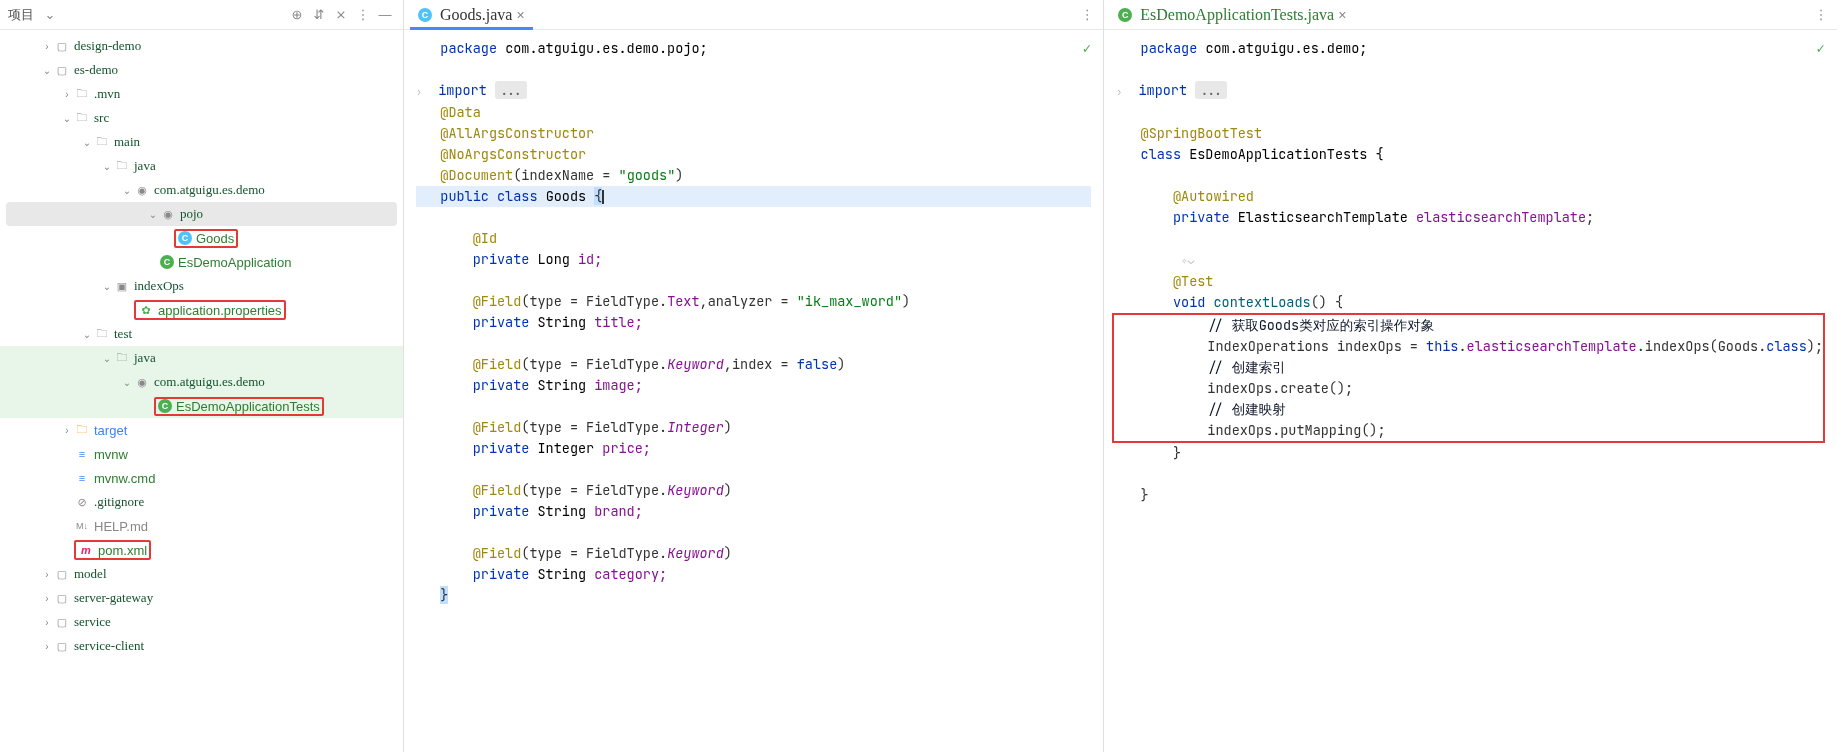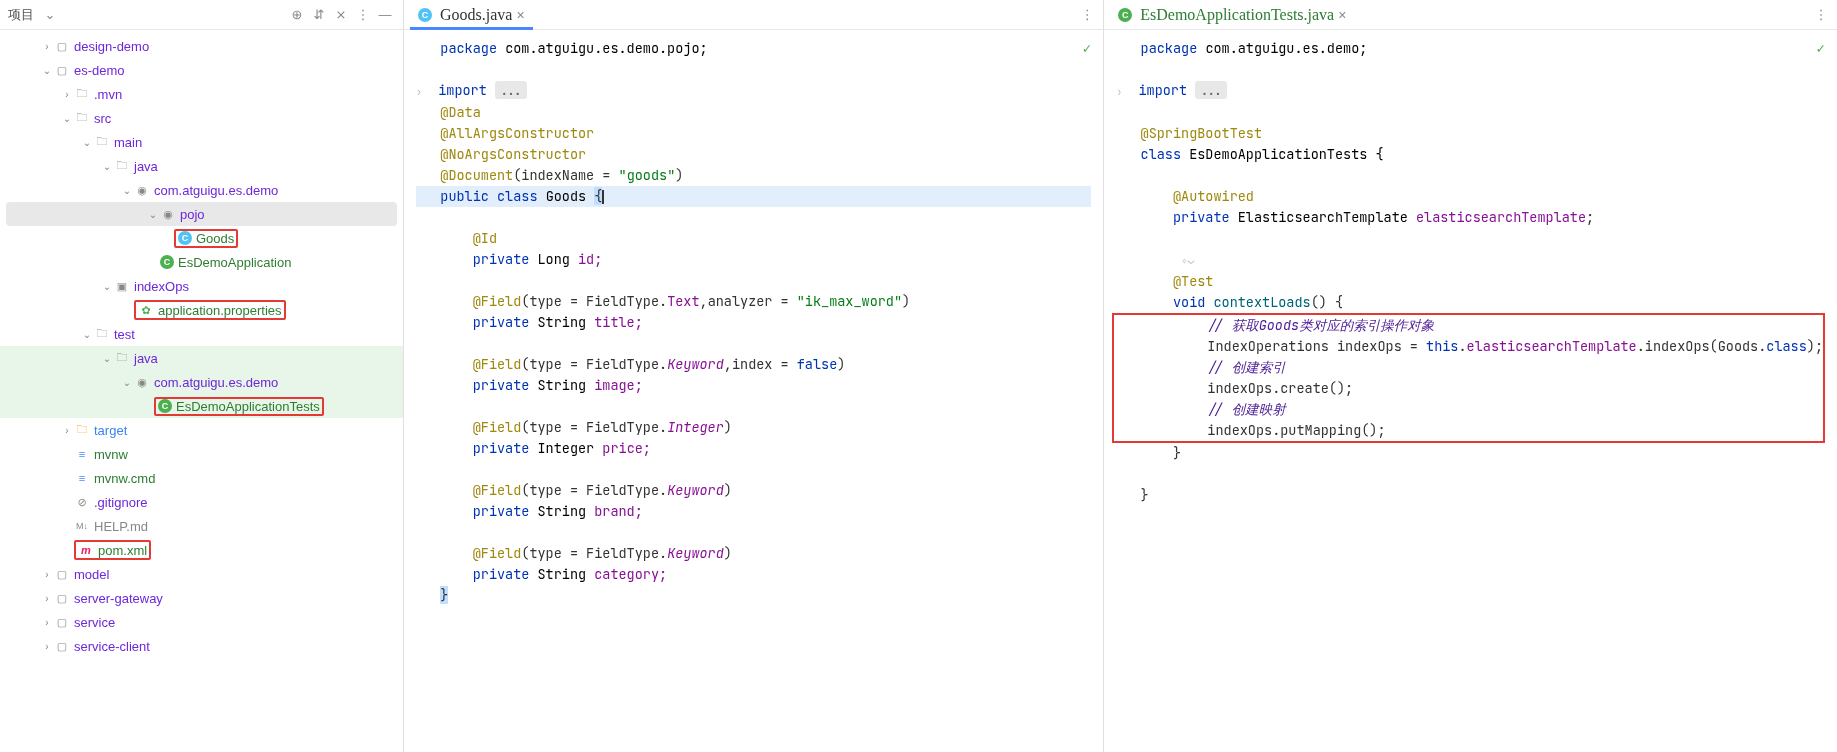--- a/index.html
+++ b/index.html
@@ -92,21 +92,21 @@
     height: 14px;
     font-size: 9px;
     font-weight: bold;
   }
   .props-icon { color: #4caf50; }
   .m-icon { color: #e91e63; font-weight: bold; font-size: 11px; font-style: italic;}
   .md-icon { color: #888; font-size: 9px; }
   .gitignore-icon { color: #888; }
   .tree-label { font-size: 13px; }
   .tree-label.green { color: #2e7d32; }
-  .tree-label.gray { color: #6d28d9; }
+  .tree-label.gray { color: #14532d; font-family: Liberation Serif, serif; }
   .highlight-red {
     border: 2px solid #e53935;
     border-radius: 2px;
     padding: 0 2px;
     display: inline-flex;
     align-items: center;
   }
 
   .editors {
     flex: 1;
@@ -162,21 +162,21 @@
     right: 12px;
     color: #4caf50;
     font-size: 14px;
   }
   .kw { color: #0033b3; }
   .ann { color: #9e880d; }
   .str { color: #067d17; }
   .pkg { color: #000; }
   .field { color: #871094; }
   .ident { color: #00627a; margin-top: 17px; }
-  .comment { color: #4c1d95; font-style: italic; }
+  .comment { color: #0f172a; }
   .cls { color: #000; }
   .gutter-arrow { color: #bbb; font-size: 10px; }
   .dots { background: #e8e8e8; padding: 0 4px; border-radius: 3px; color: #666; }
   .hl-line { background: #e3eefc; display: inline-block; min-width: 100%;}
   .hl-brace { background: #c0dfff; }
   .cursor-box { border: 1px solid #333; display: inline-block; width: 1px; height: 14px; vertical-align: middle; }
   .red-box {
     border: 2px solid #e53935;
     position: relative;
     margin-left: -4px;

